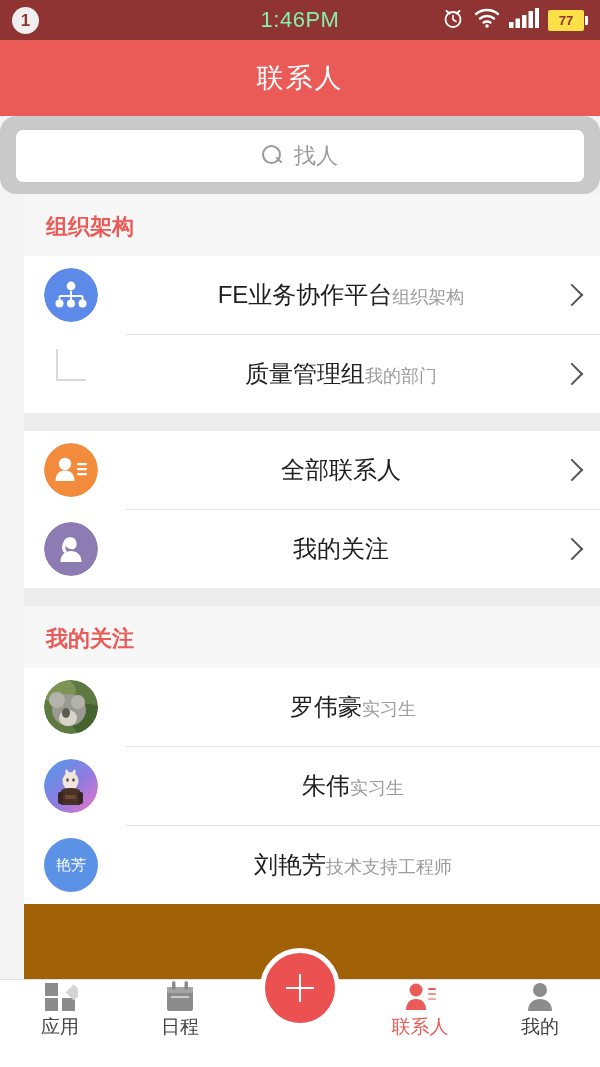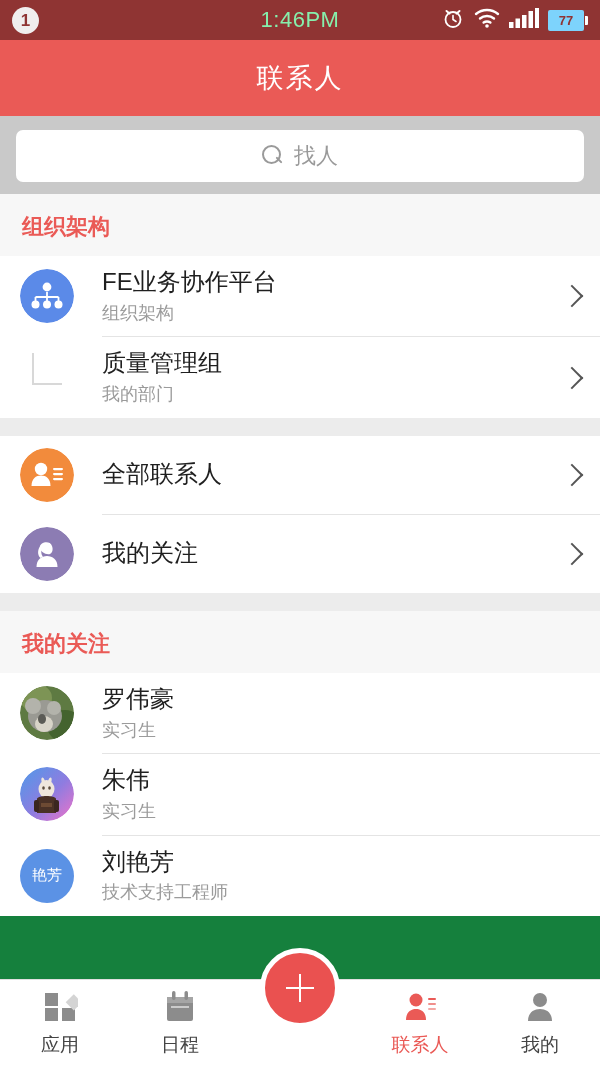--- a/index.html
+++ b/index.html
@@ -37,21 +37,21 @@
     color: #86efac; font-size: 22px; letter-spacing: .5px;
     pointer-events: none;
   }
   .status-icons {
     margin-left: auto; display: flex; align-items: center; gap: 9px;
   }
   .battery {
     display: flex; align-items: center;
   }
   .battery-body {
-    width: 36px; height: 21px; background: #7dd3fc; border-radius: 2px;
+    width: 36px; height: 21px; background: #fde047; border-radius: 2px;
     display: flex; align-items: center; justify-content: center;
     color: #8f3433; font-size: 13px; font-weight: bold;
   }
   .battery-cap {
     width: 3px; height: 9px; background: #ffffff; margin-left: 1px; border-radius: 0 1px 1px 0;
   }
 
   
   .appbar {
     height: 76px; flex: 0 0 76px;
@@ -60,57 +60,58 @@
   }
   .appbar-title {
     color: #ffffff; font-size: 27px; letter-spacing: 2px;
   }
 
   
   .search-wrap {
     background: #c9c9c9;
     padding: 14px 16px 12px 16px;
     flex: 0 0 auto;
+    border-radius: 16px;
   }
   .search-box {
     height: 52px; background: #ffffff; border-radius: 7px;
     display: flex; align-items: center; justify-content: center; gap: 10px;
   }
   .search-icon { width: 22px; height: 22px; position: relative; display:block; }
   .search-icon::before {
     content: ""; position: absolute; left: 0; top: 0;
     width: 15px; height: 15px; border: 2px solid #9a9a9a; border-radius: 50%;
   }
   .search-icon::after {
     content: ""; position: absolute; left: 13px; top: 14px;
     width: 8px; height: 2px; background: #9a9a9a; transform: rotate(45deg);
     border-radius: 1px;
   }
   .search-placeholder { color: #9a9a9a; font-size: 22px; }
 
   
-  .content { flex: 1 1 auto; overflow: hidden; background: #15803d; }
+  .content { flex: 1 1 auto; overflow: hidden; background: #a16207; margin-left: 24px; }
 
   .section-title {
     color: #ea5a56; font-size: 22px; font-weight: bold;
     padding: 18px 0 14px 22px;
     background: #f7f7f7;
   }
   .group { background: #ffffff; }
   .gap { height: 18px; background: #ececec; }
 
   .row {
     display: flex; align-items: center;
     padding: 0 20px 0 20px;
     min-height: 78px;
     position: relative;
     background: #ffffff;
   }
   .row-lead { width: 82px; flex: 0 0 82px; display: flex; align-items: center; }
-  .row-body { flex: 1 1 auto; display: flex; flex-direction: column; justify-content: center; padding: 12px 0; }
+  .row-body { flex: 1 1 auto; display: flex; flex-direction: row; justify-content: center; padding: 12px 0; }
   .row-title { font-size: 24px; color: #1f1f1f; line-height: 1.2; }
   .row-sub { font-size: 18px; color: #9b9b9b; margin-top: 6px; line-height: 1.2; }
   .chev {
     width: 16px; height: 16px; flex: 0 0 16px;
     border-right: 2px solid #555; border-top: 2px solid #555;
     transform: rotate(45deg); margin-left: 8px;
   }
   .divider {
     height: 1px; background: #e4e4e4; margin-left: 102px;
   }
@@ -141,21 +142,21 @@
   }
 
   
   .tabbar {
     height: 88px; flex: 0 0 88px;
     background: #ffffff; border-top: 1px solid #e0e0e0;
     display: flex; align-items: stretch; position: relative;
   }
   .tab {
     flex: 1 1 0; display: flex; flex-direction: column;
-    align-items: center; justify-content: center; gap: 8px;
+    align-items: center; gap: 0;
   }
   .tab-label { font-size: 19px; color: #444444; }
   .tab.active .tab-label { color: #ea5a56; }
   .tab-icon { width: 36px; height: 34px; position: relative; }
   .fab-slot { flex: 1 1 0; }
   .fab {
     position: absolute; left: 50%; top: -32px; transform: translateX(-50%);
     width: 80px; height: 80px; border-radius: 50%;
     background: #ea5150; border: 5px solid #ffffff;
     display: flex; align-items: center; justify-content: center;

